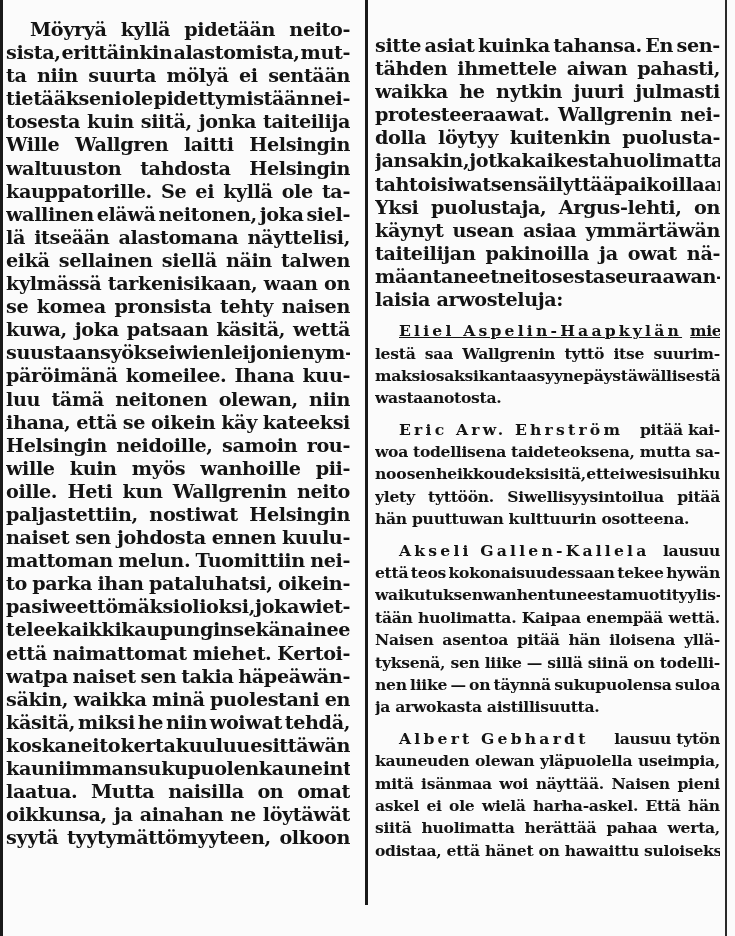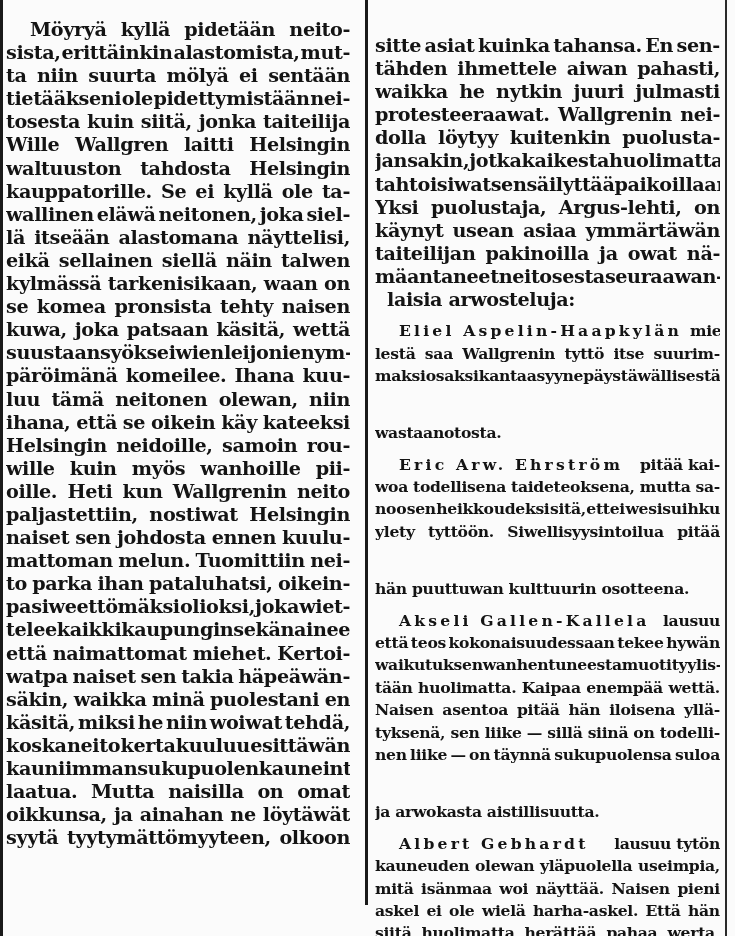--- a/index.html
+++ b/index.html
@@ -15,26 +15,26 @@
     .rule-mid { position: absolute; left: 365px; top: 0; width: 3px; height: 905px; background: #1a1a1a; }
     .rule-right { position: absolute; left: 725px; top: 0; width: 2px; height: 936px; background: #2a2a2a; }
     .col {
       position: absolute; top: 18px;
       font-weight: bold; font-size: 19.2px; line-height: 23.1px;
       letter-spacing: -0.4px;
     }
     .col-left { left: 6px; width: 344px; }
     .col-right { left: 375px; width: 345px; top: 34px; }
     .line { white-space: nowrap; display: flex; justify-content: space-between; height: 23.1px; overflow: hidden; }
-    .line.last { justify-content: flex-start; margin-left: 12px; }
+    .line.last { justify-content: flex-start; }
     .line span.w { display: inline-block; }
     .indent { padding-left: 24px; }
     .q-block { margin-top: 9px; }
     .q-line { white-space: nowrap; display: flex; justify-content: space-between; height: 22.4px; overflow: hidden; font-size: 15.6px; line-height: 22.4px; letter-spacing: -0.3px; }
-    .q-line.last { justify-content: flex-start; margin-top: 35px; }
+    .q-line.last { justify-content: flex-start; }
     .spaced { letter-spacing: 3.2px; }
   </style>
 </head>
 <body>
 
 <div class="page">
   <div class="rule-left"></div>
   <div class="rule-mid"></div>
   <div class="rule-right"></div>
 
@@ -343,21 +343,21 @@
         <span class="w">nä-</span>
       </div>
       <div class="line">
         <span class="w">mä</span>
         <span class="w">antaneet</span>
         <span class="w">neitosesta</span>
         <span class="w">seuraawan-</span>
       </div>
       <div class="line last" style="white-space: pre;">laisia arwosteluja:</div>
       <div class="q-block">
-        <div class="q-line" style="padding-left: 24px; justify-content: flex-start; gap: 8px;">
+        <div class="q-line" style="padding-left: 24px; justify-content: flex-start; gap: 8px; text-decoration: underline;">
           <span class="spaced">Eliel Aspelin-Haapkylän</span>
           <span style="margin-left: auto;">mie-</span>
         </div>
         <div class="q-line">
           <span class="w">lestä</span>
           <span class="w">saa</span>
           <span class="w">Wallgrenin</span>
           <span class="w">tyttö</span>
           <span class="w">itse</span>
           <span class="w">suurim-</span>

